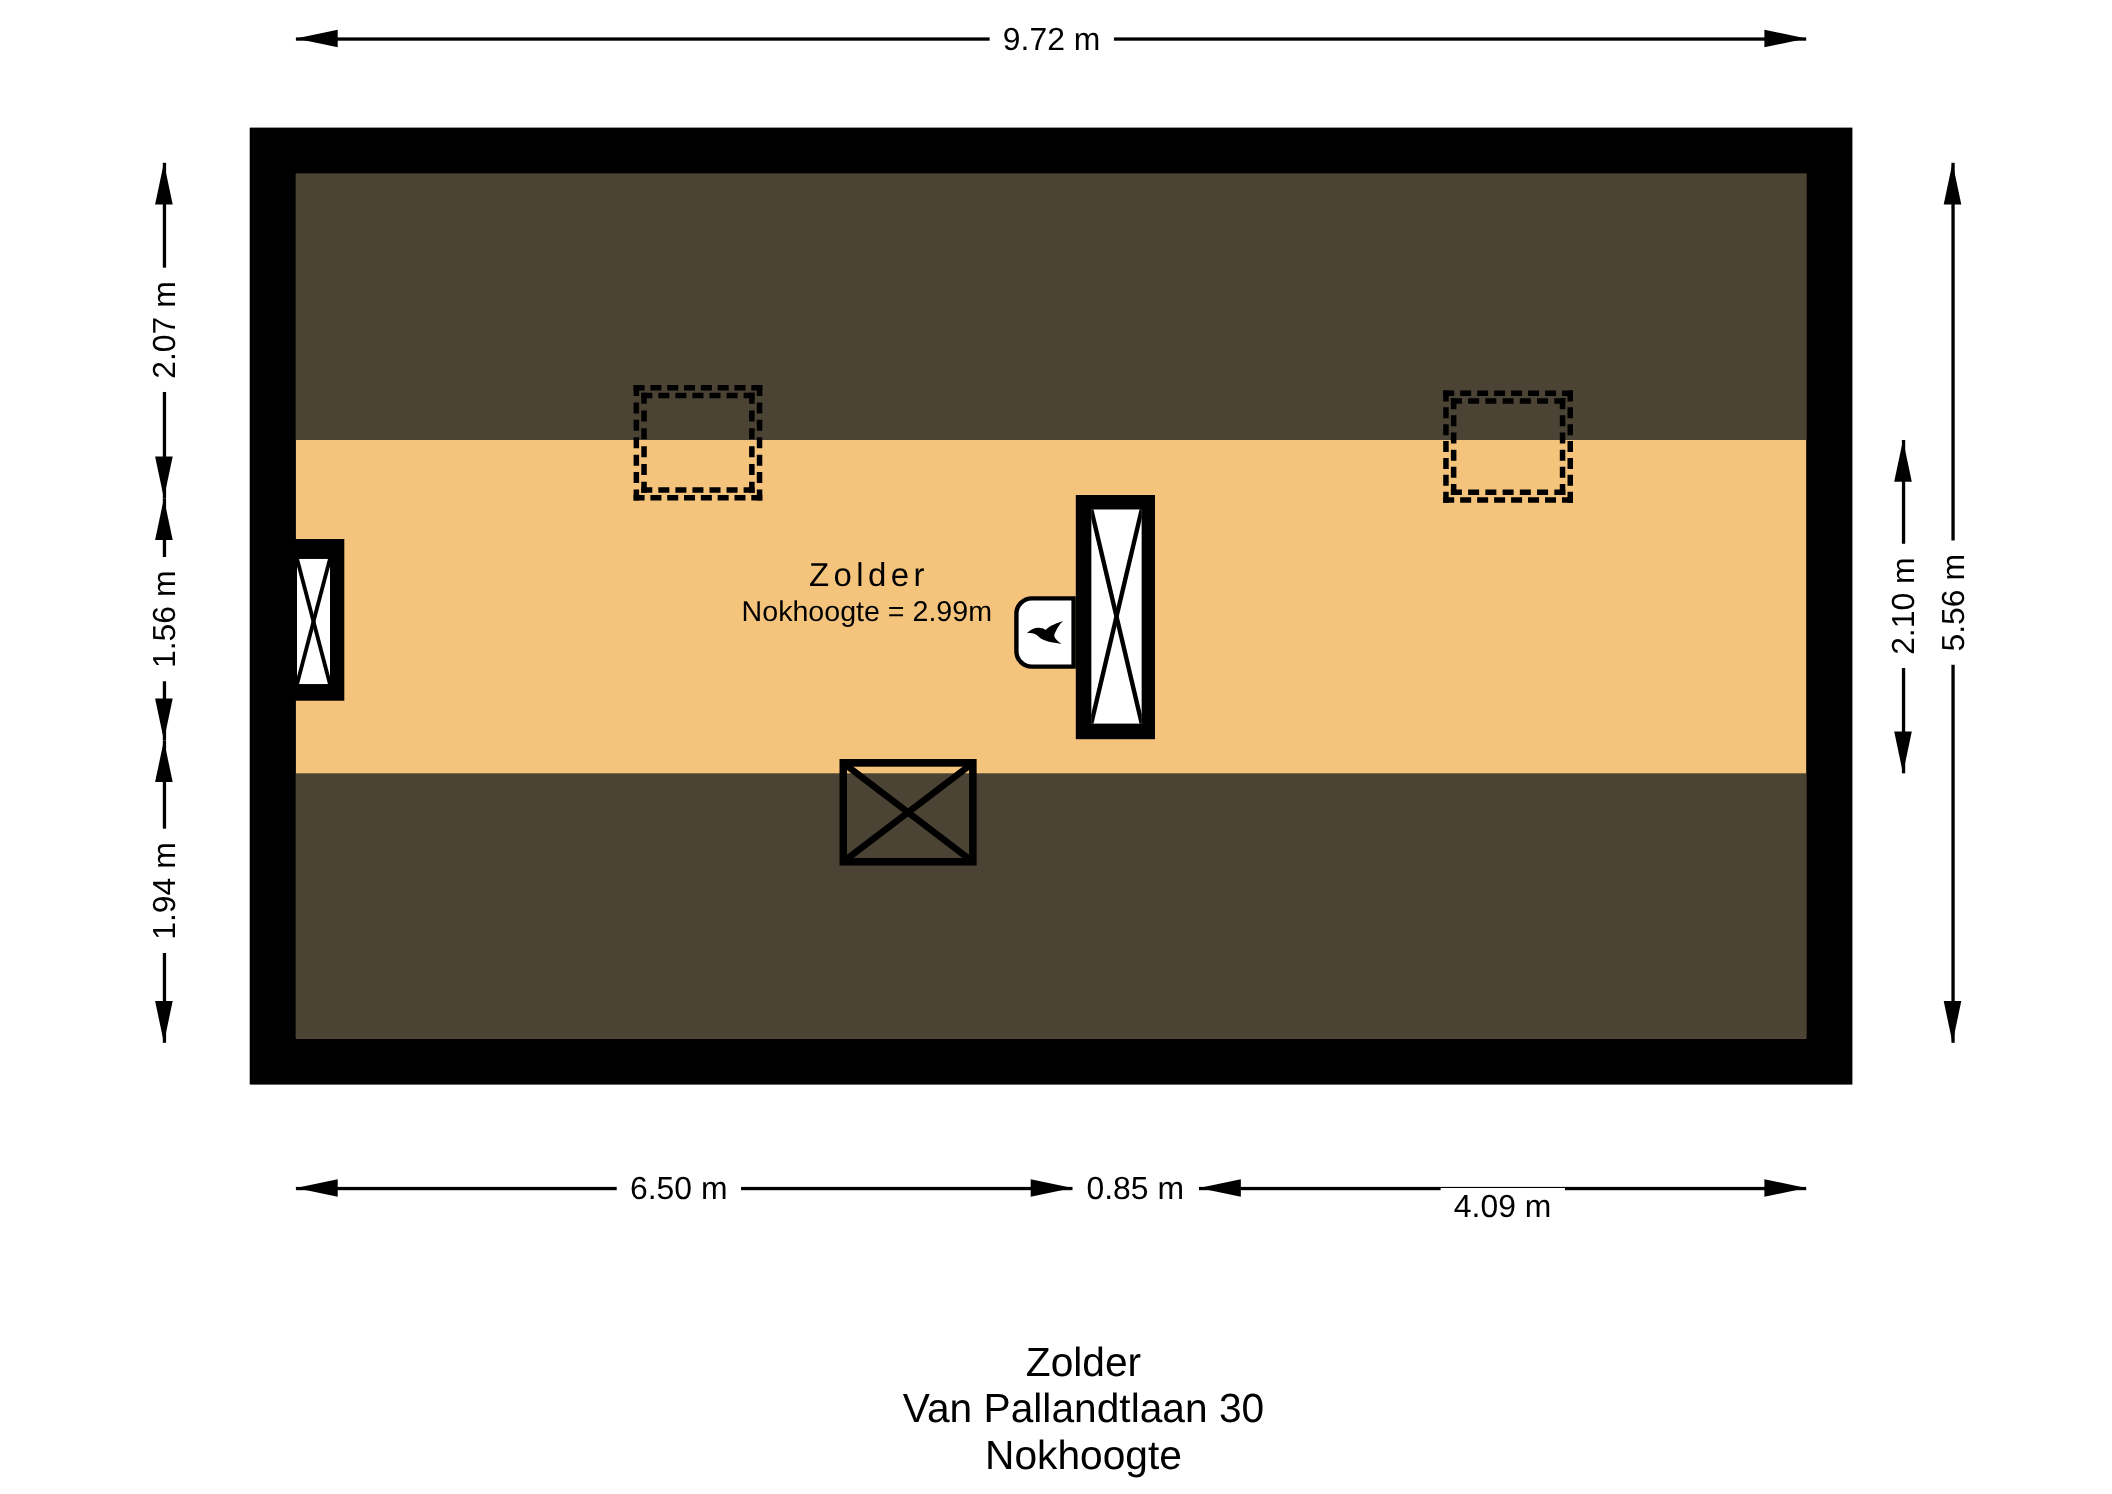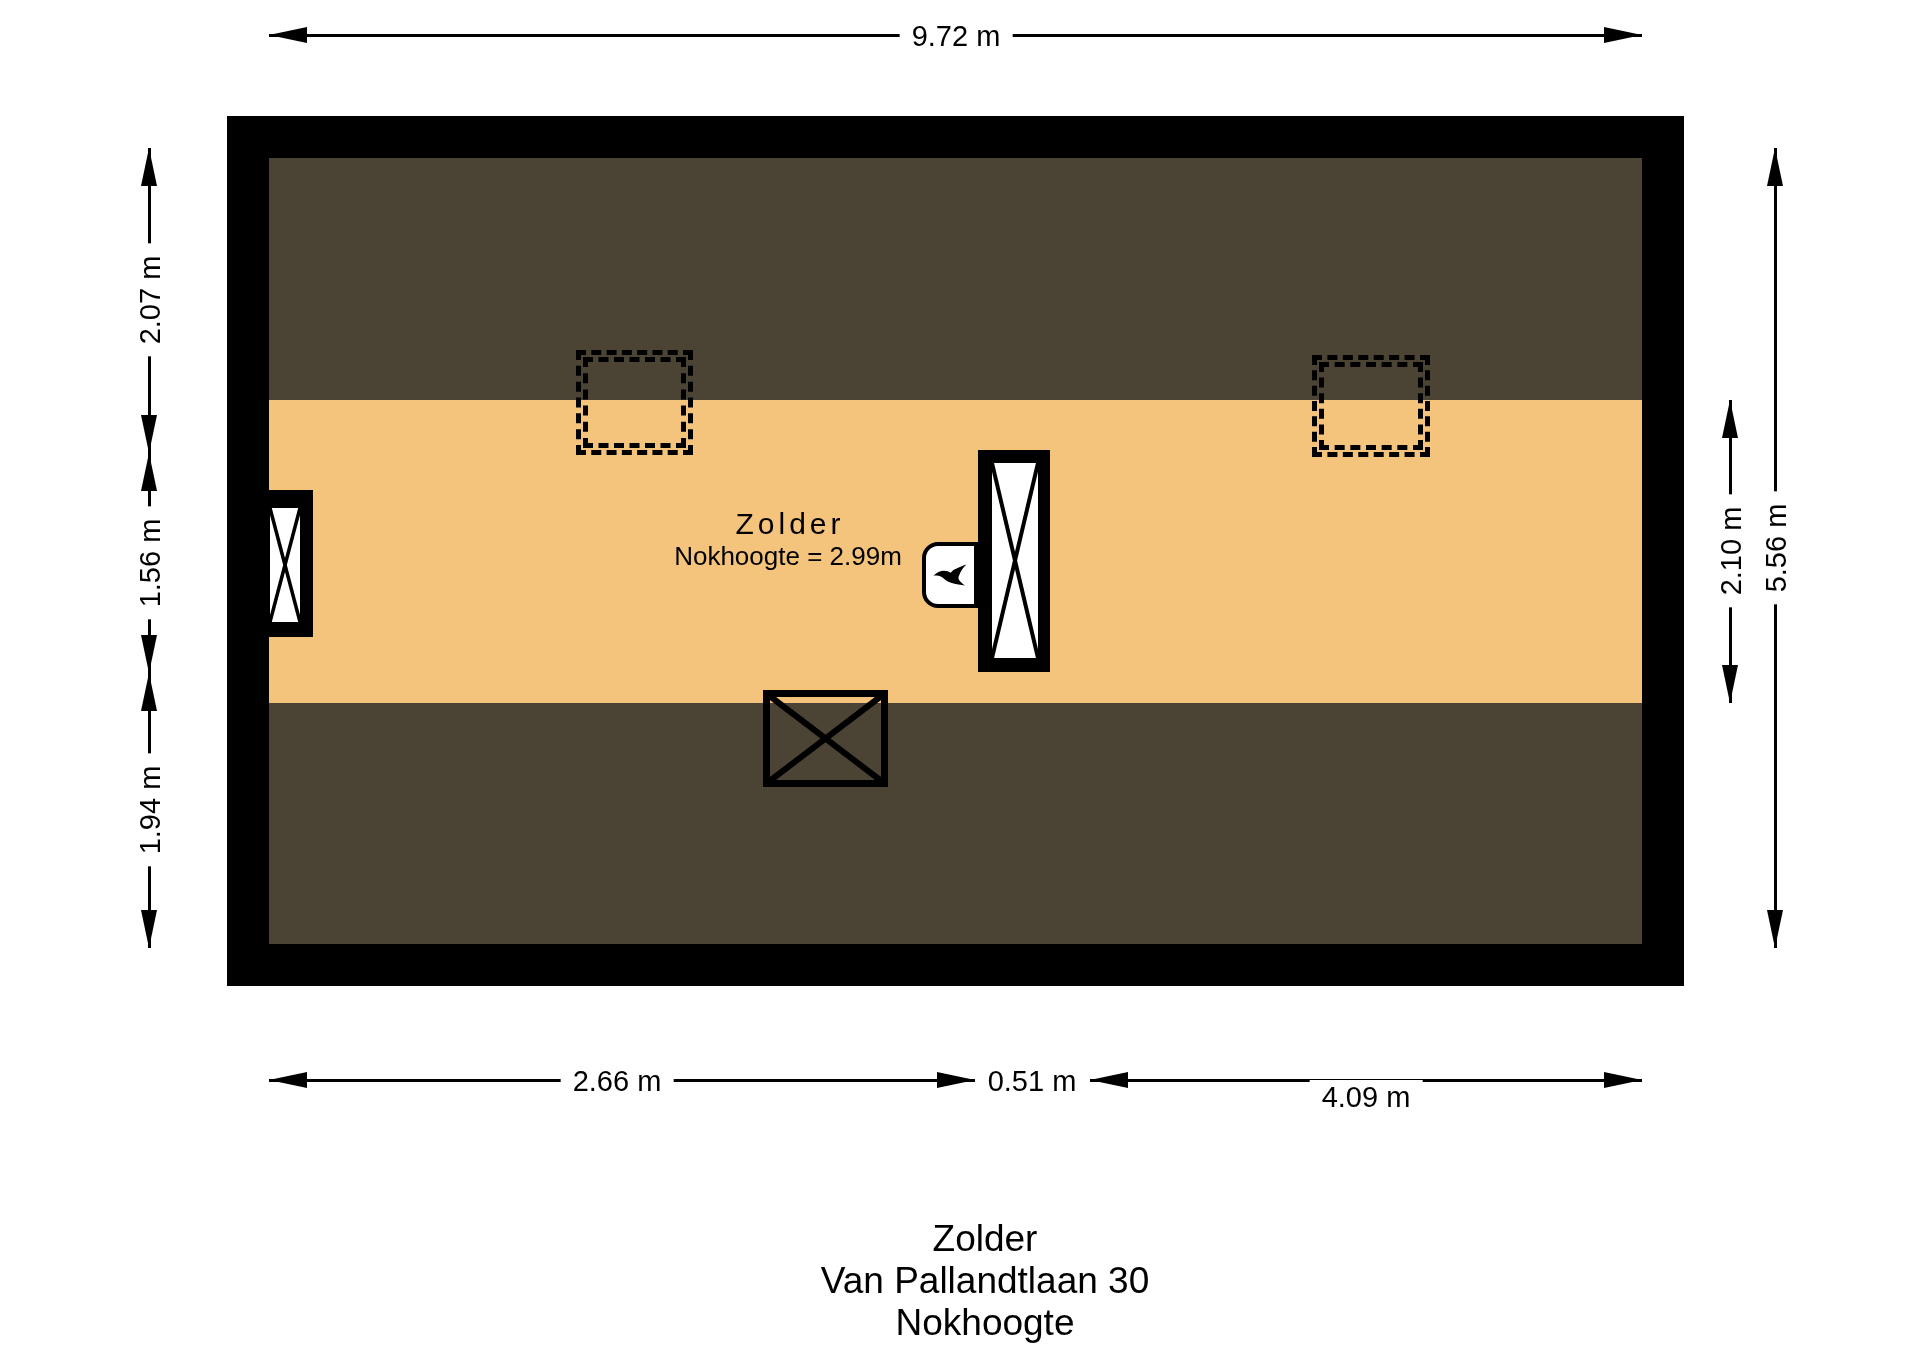--- a/index.html
+++ b/index.html
@@ -81,23 +81,23 @@
     <div class="v-line" style="left:1774px;top:148px;height:800px;"></div>
     <div class="arr arr-up" style="left:1767px;top:148px;"></div>
     <div class="arr arr-down" style="left:1767px;top:910px;"></div>
     <div class="dim-label vert" style="left:1776px;top:548px;">5.56 m</div>
   </div>
 
   <div>
     <div class="h-line" style="left:269px;top:1079px;width:706px;"></div>
     <div class="arr arr-left" style="left:269px;top:1072px;"></div>
     <div class="arr arr-right" style="left:937px;top:1072px;"></div>
-    <div class="dim-label" style="left:617px;top:1081px;">2.66 m</div>
+    <div class="dim-label" style="left:617px;top:1081px;">6.50 m</div>
 
-    <div class="dim-label" style="left:1032px;top:1081px;">0.51 m</div>
+    <div class="dim-label" style="left:1032px;top:1081px;">0.85 m</div>
 
     <div class="h-line" style="left:1090px;top:1079px;width:552px;"></div>
     <div class="arr arr-left" style="left:1090px;top:1072px;"></div>
     <div class="arr arr-right" style="left:1604px;top:1072px;"></div>
     <div class="dim-label" style="left:1366px;top:1081px;margin-top:16px;">4.09 m</div>
   </div>
 
   <div class="plan-outer">
     <div class="plan-interior">
       <div class="band-top"></div>

